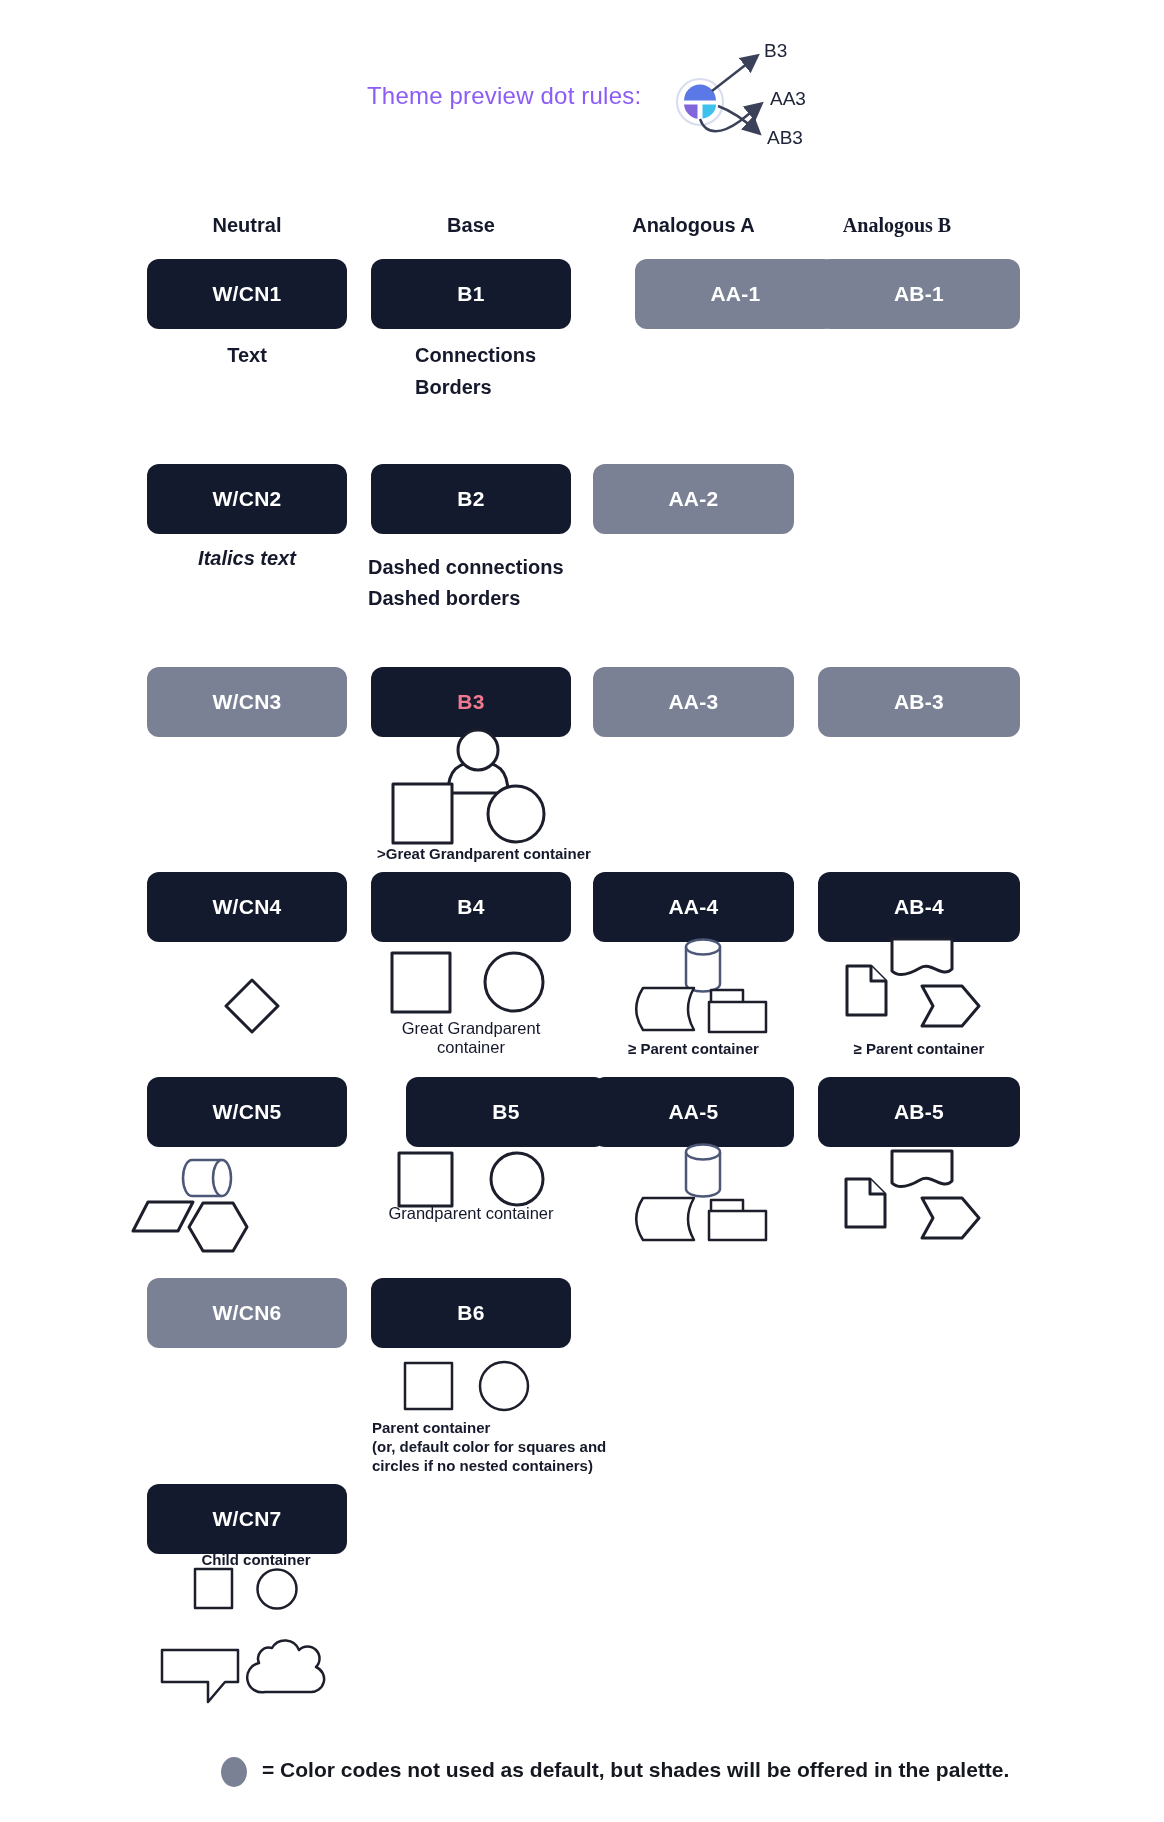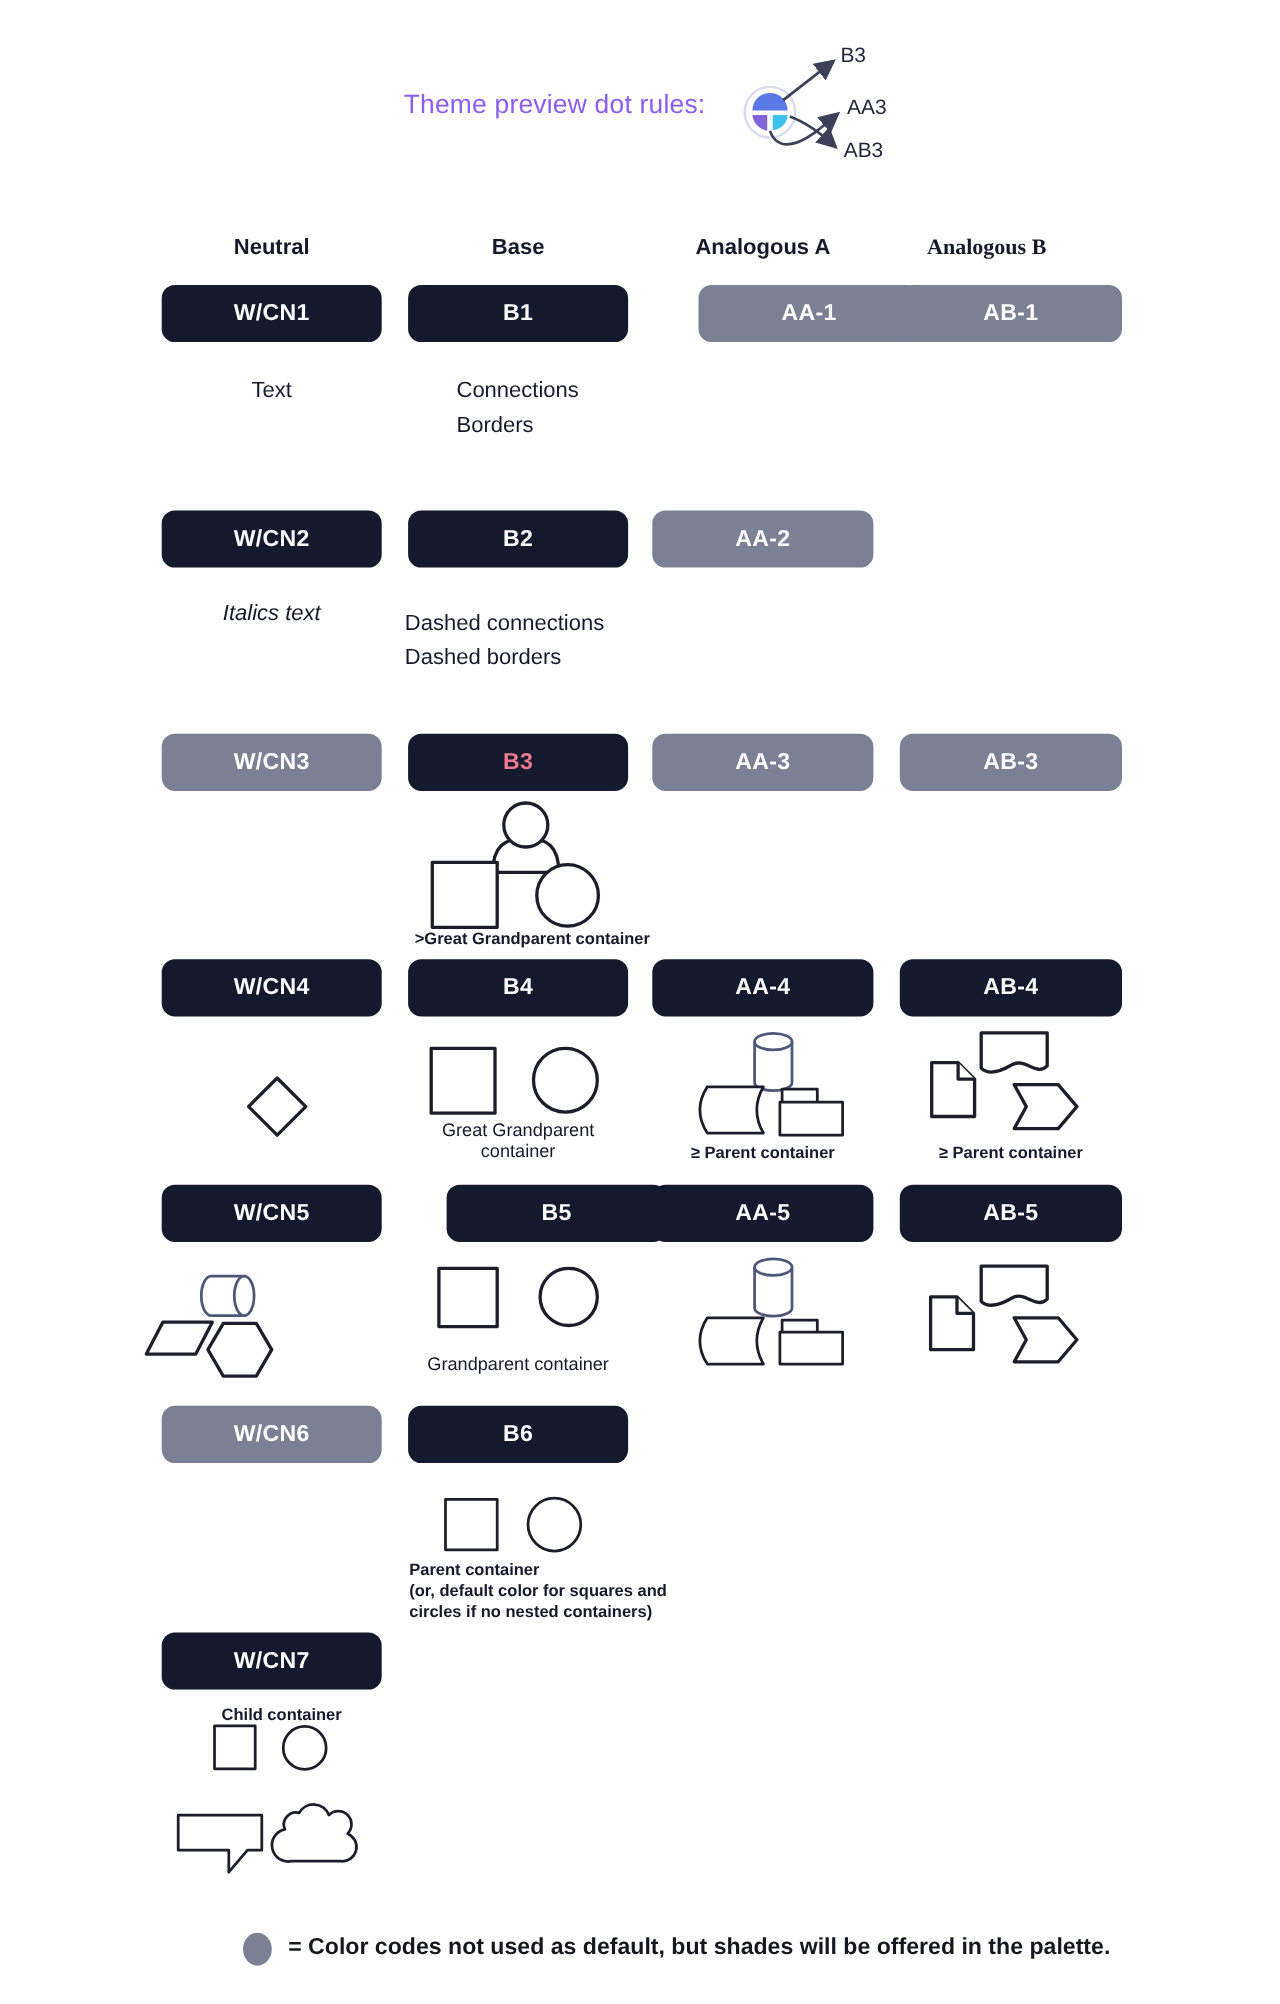--- a/index.html
+++ b/index.html
@@ -8,26 +8,26 @@
     --ring:#d8ddef; --blue:#5b79e6; --purple:#8165da; --cyan:#3fc1ee;
     --ink:#15192b;
   }
   html,body{margin:0;padding:0;background:#ffffff;}
   .canvas{position:relative;width:1164px;height:1822px;background:#fff;overflow:hidden;
           font-family:"Liberation Sans",sans-serif;color:var(--ink);}
   .abs{position:absolute;}
   .title{font-size:24px;font-weight:500;color:#8b5cf6;letter-spacing:.2px;}
   .dotlabel{font-size:19px;font-weight:500;color:#20263a;}
   .colhead{font-size:20px;font-weight:700;text-align:center;}
-  .pill{height:52px;border-radius:12px;display:flex;align-items:center;justify-content:center;
+  .pill{height:70px;border-radius:12px;display:flex;align-items:center;justify-content:center;
         font-size:21px;font-weight:700;color:#ffffff;letter-spacing:.3px;}
   .pill.dark{background:var(--pill-dark);}
   .pill.gray{background:var(--pill-gray);}
   .pill .pink{color:var(--accent-pink);}
-  .cap{font-size:20px;font-weight:400;}
+  .cap{font-size:20px;font-weight:700;}
   .cap.center{text-align:center;}
   .cap.italic{font-style:italic;}
   .smallcap{font-size:15px;font-weight:700;}
   .midcap{font-size:16.5px;font-weight:400;text-align:center;}
   .legend-text{font-size:21px;font-weight:700;color:#15181f;}
   .legend-dot{width:26px;height:30px;border-radius:50%;background:var(--pill-gray);}
   svg.overlay{position:absolute;left:0;top:0;pointer-events:none;}
   svg .shape{fill:#ffffff;stroke:var(--stroke-dark);stroke-width:3;stroke-linejoin:round;}
   svg .shape.thin{stroke-width:2.5;}
   svg .slate{fill:#ffffff;stroke:var(--stroke-slate);stroke-width:2.5;}
@@ -112,21 +112,21 @@
     </div>
   <div class="abs pill dark" style="left:371px;top:1077px;width:200px;margin-left:35px;">
       <span>B5</span>
     </div>
   <div class="abs pill dark" style="left:593px;top:1077px;width:201px;">
       <span>AA-5</span>
     </div>
   <div class="abs pill dark" style="left:818px;top:1077px;width:202px;">
       <span>AB-5</span>
     </div>
-  <div class="abs midcap" style="left:371px;top:1231px;width:200px;text-align:center;">Grandparent container</div>
+  <div class="abs midcap" style="left:371px;top:1204px;width:200px;text-align:center;">Grandparent container</div>
 
   <div class="abs pill gray" style="left:147px;top:1278px;width:200px;">
       <span>W/CN6</span>
     </div>
   <div class="abs pill dark" style="left:371px;top:1278px;width:200px;">
       <span>B6</span>
     </div>
   <div class="abs smallcap" style="left:372px;top:1419px;">Parent container</div>
   <div class="abs smallcap" style="left:372px;top:1438px;font-weight:600;">(or, default color for squares and</div>
   <div class="abs smallcap" style="left:372px;top:1457px;font-weight:600;">circles if no nested containers)</div>

